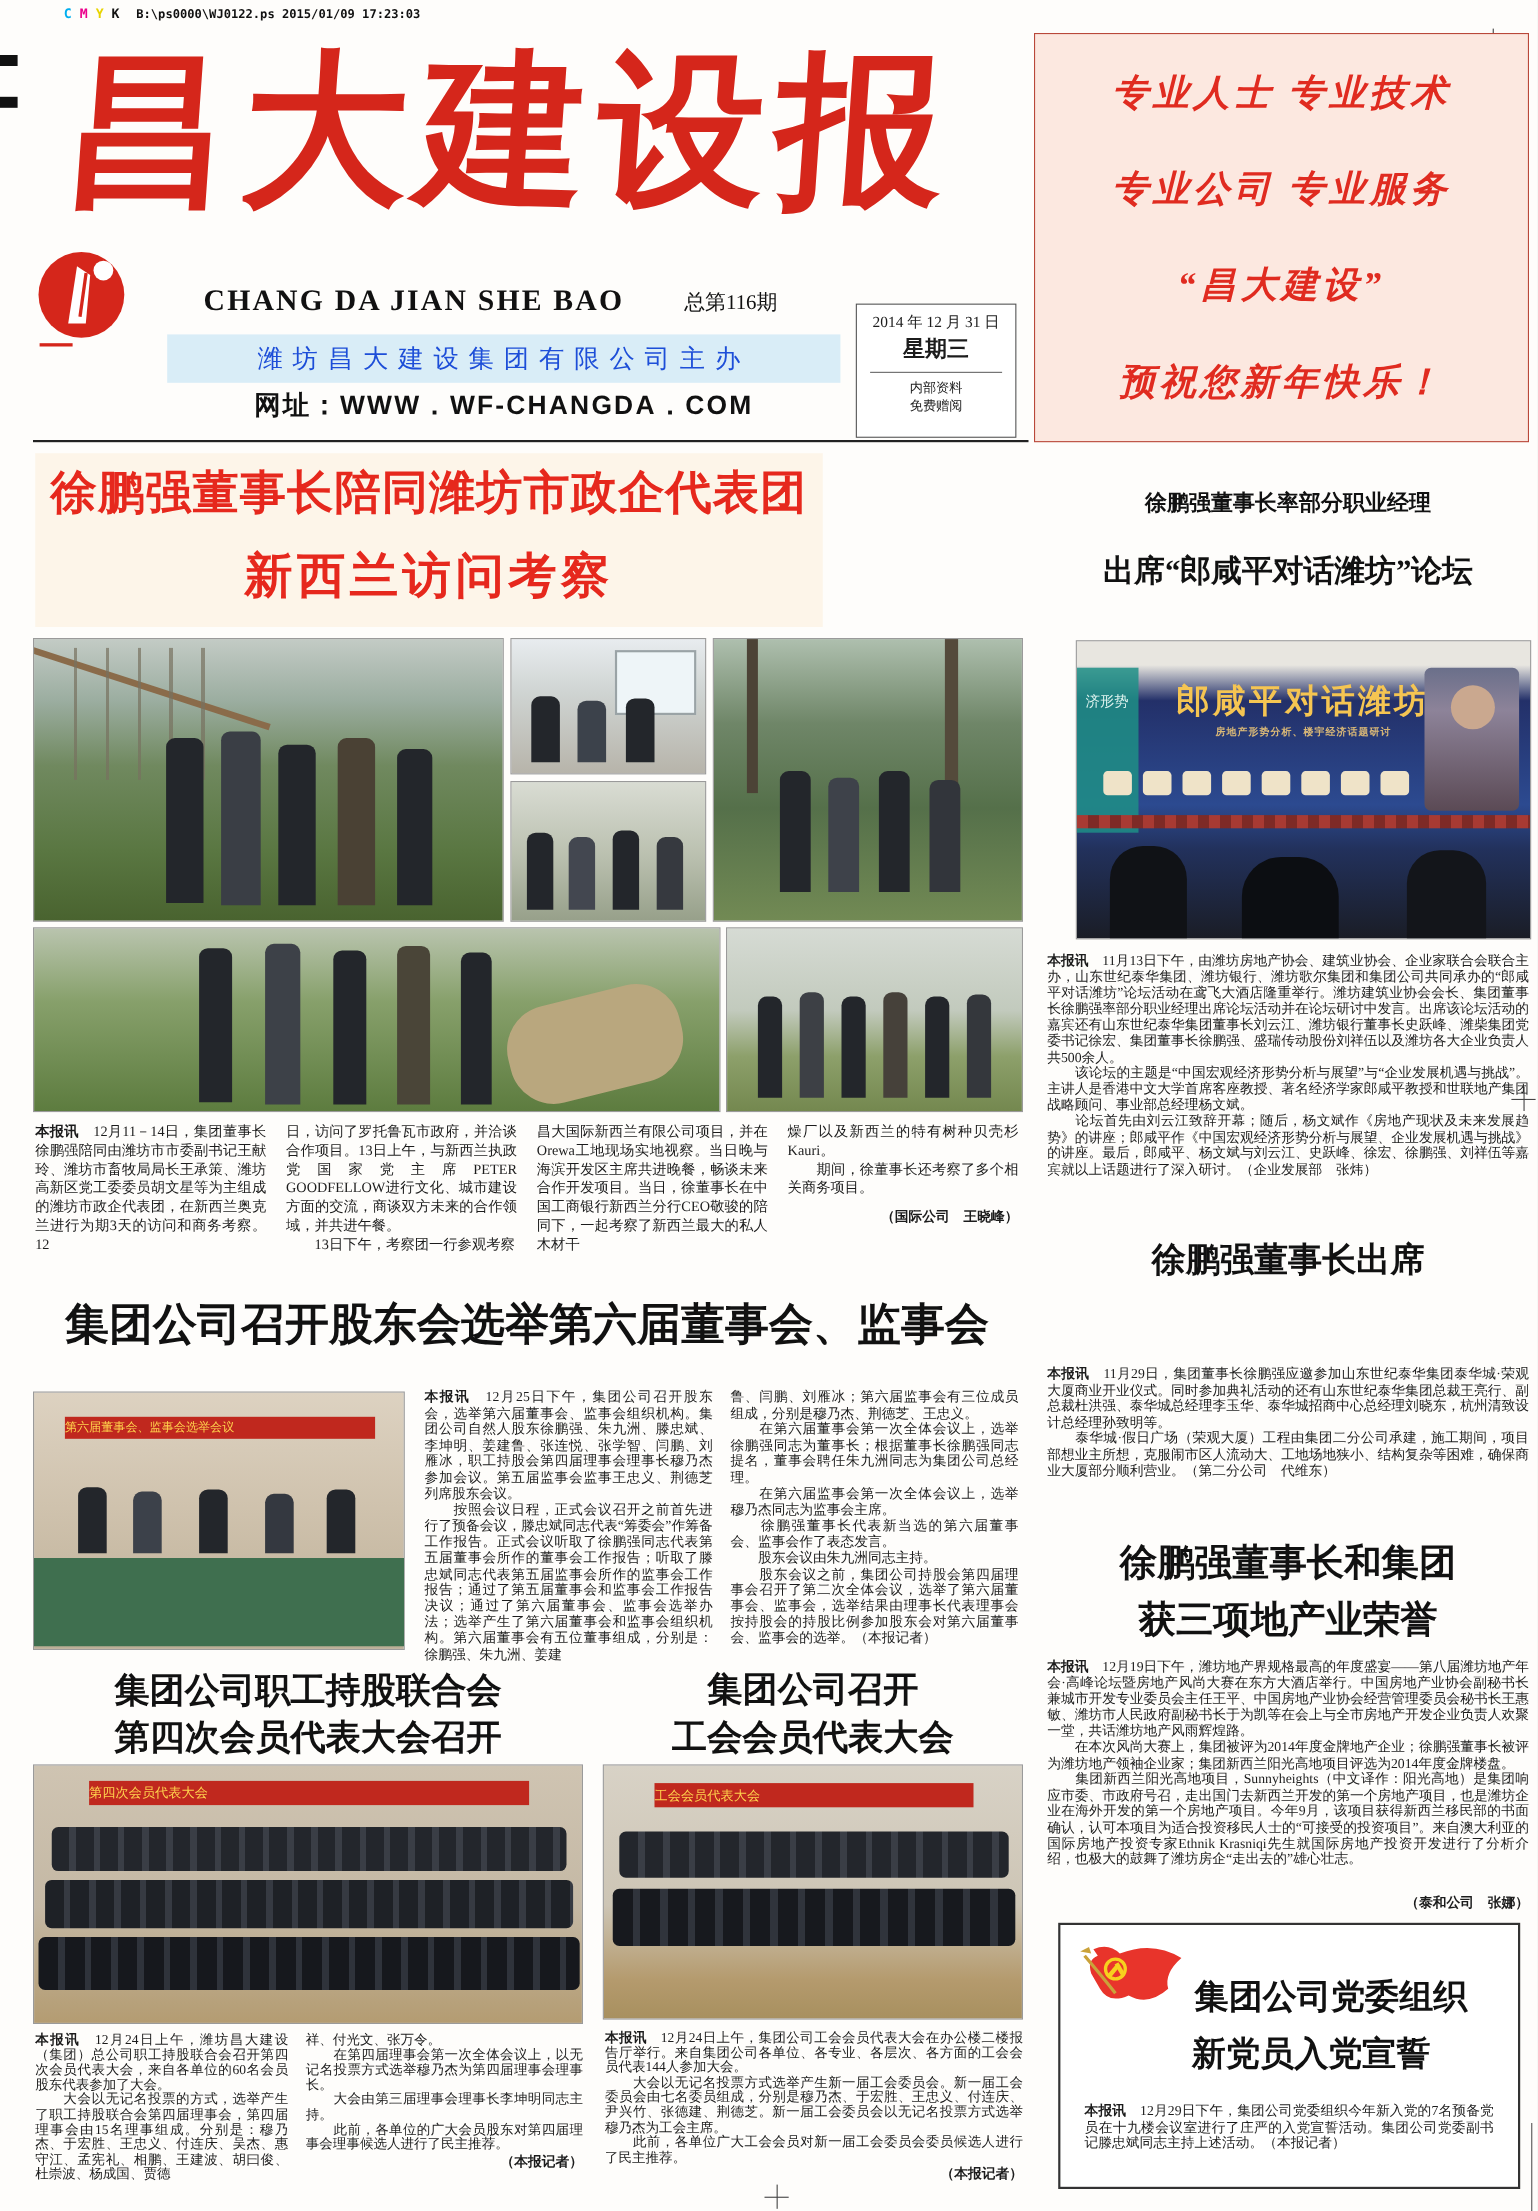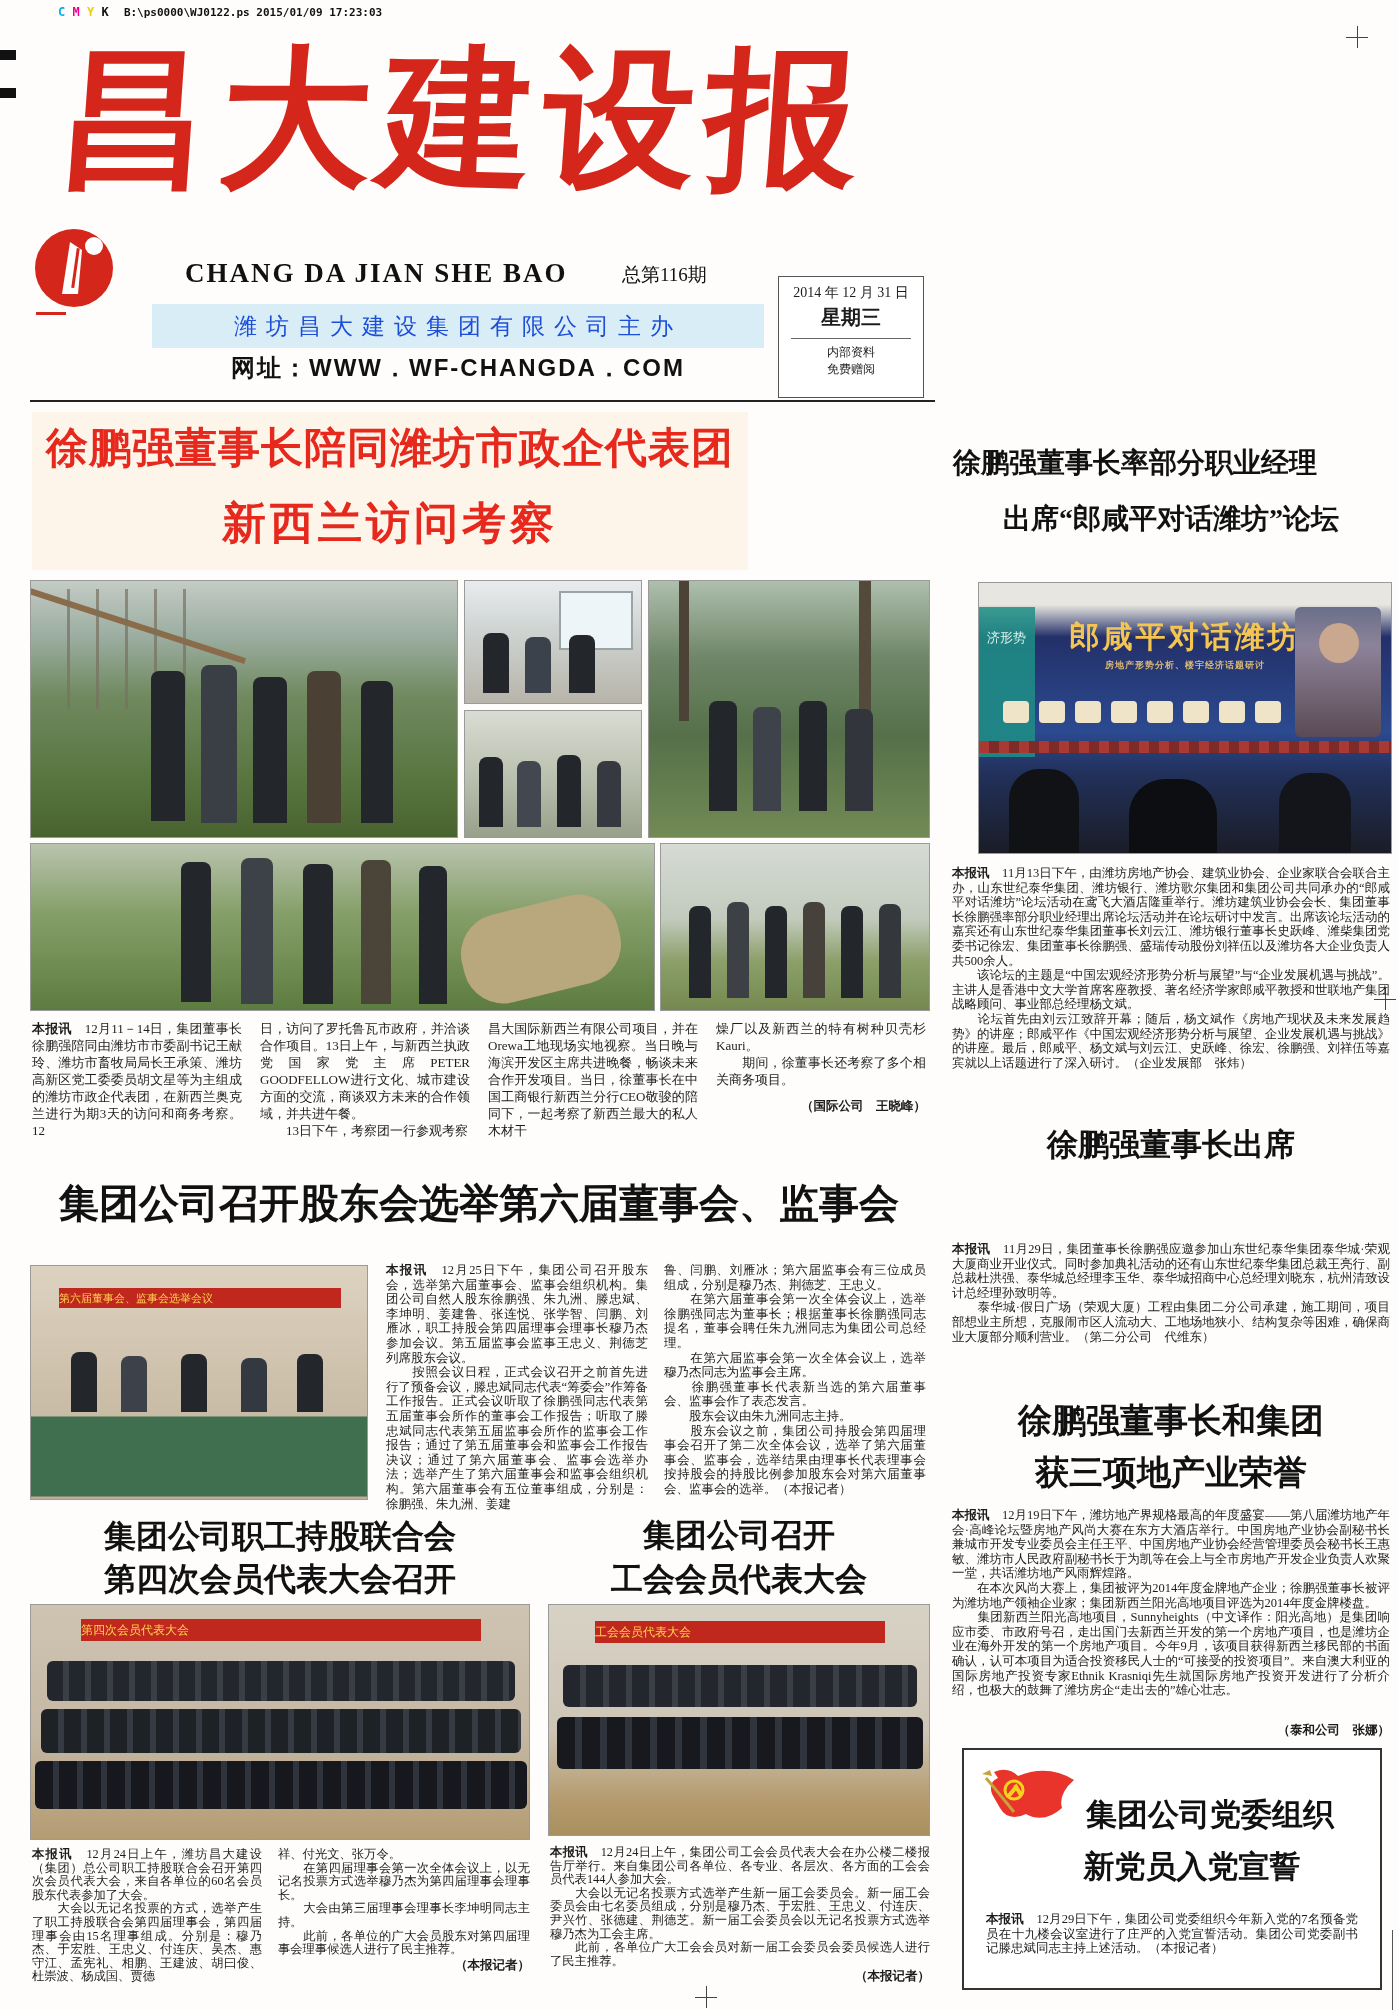--- a/index.html
+++ b/index.html
@@ -92,20 +92,26 @@
   <div class="abs website">网址：WWW．WF-CHANGDA．COM</div>
 
   <div class="abs datebox">
     <div class="d1">2014 年 12 月 31 日</div>
     <div class="d2">星期三</div>
     <div class="dv"></div>
     <div class="d3">内部资料</div>
     <div class="d3">免费赠阅</div>
   </div>
 
+  <div class="abs greetbox">
+    <div class="greetline">专业人士  专业技术</div>
+    <div class="greetline">专业公司  专业服务</div>
+    <div class="greetline">“昌大建设”</div>
+    <div class="greetline">预祝您新年快乐！</div>
+  </div>
 
   <div class="abs hr-head"></div>
 
   <div class="abs mainhead-bg"></div>
   <div class="abs mainhead1">徐鹏强董事长陪同潍坊市政企代表团</div>
   <div class="abs mainhead2">新西兰访问考察</div>
 
   <div class="abs photo" style="top:580px;left:30px;width:428px;height:258px;
        background:linear-gradient(180deg,#c3cbc5 0%,#9bada0 22%,#70895f 45%,#5a7742 75%,#49632f 100%);">
     <div style="position:absolute;top:40px;left:-20px;width:240px;height:6px;background:#8a6b4a;transform:rotate(18deg);"></div>
@@ -229,21 +235,21 @@
          background:repeating-linear-gradient(90deg,#17191e 0 18px,#30343c 18px 25px);border-radius:6px;"></div>
   </div>
 
   <div style="position:absolute;top:1846px;left:550px;width:380px;">
     <div class="body-xs body-text"><b>本报讯</b>　12月24日上午，集团公司工会会员代表大会在办公楼二楼报告厅举行。来自集团公司各单位、各专业、各层次、各方面的工会会员代表144人参加大会。
 　　大会以无记名投票方式选举产生新一届工会委员会。新一届工会委员会由七名委员组成，分别是穆乃杰、于宏胜、王忠义、付连庆、尹兴竹、张德建、荆德芝。新一届工会委员会以无记名投票方式选举穆乃杰为工会主席。
 　　此前，各单位广大工会会员对新一届工会委员会委员候选人进行了民主推荐。</div>
     <div class="byline">（本报记者）</div>
   </div>
 
-  <div class="abs blackhead" style="top:444px;left:914px;width:442px;font-size:28px;">徐鹏强董事长率部分职业经理</div>
+  <div class="abs blackhead" style="top:444px;left:950px;width:442px;font-size:20px;">徐鹏强董事长率部分职业经理</div>
   <div class="abs blackhead" style="top:500px;left:950px;width:442px;font-size:28px;">出席“郎咸平对话潍坊”论坛</div>
 
   <div class="abs photo" style="top:582px;left:978px;width:414px;height:272px;
        background:linear-gradient(180deg,#e8e6e0 0%,#e8e6e0 8%,#233069 20%,#2c4a90 55%,#22315c 70%,#1a1d26 100%);">
     <div style="position:absolute;top:24px;left:0;width:56px;height:150px;background:#1f8f86;opacity:.85;"></div>
     <div style="position:absolute;top:46px;left:8px;width:40px;color:#dff3ef;font-size:13px;writing-mode:initial;">济形势</div>
     <div class="goldtitle" style="top:34px;font-size:30px;">郎咸平对话潍坊</div>
     <div class="goldtitle" style="top:76px;font-size:9px;letter-spacing:1px;color:#d8b want;color:#d9b877;">房地产形势分析、楼宇经济话题研讨</div>
     <div style="position:absolute;top:24px;right:10px;width:86px;height:130px;border-radius:6px;
          background:linear-gradient(180deg,#6a6f8a 0%,#8d8399 30%,#5b4a55 100%);"></div>

